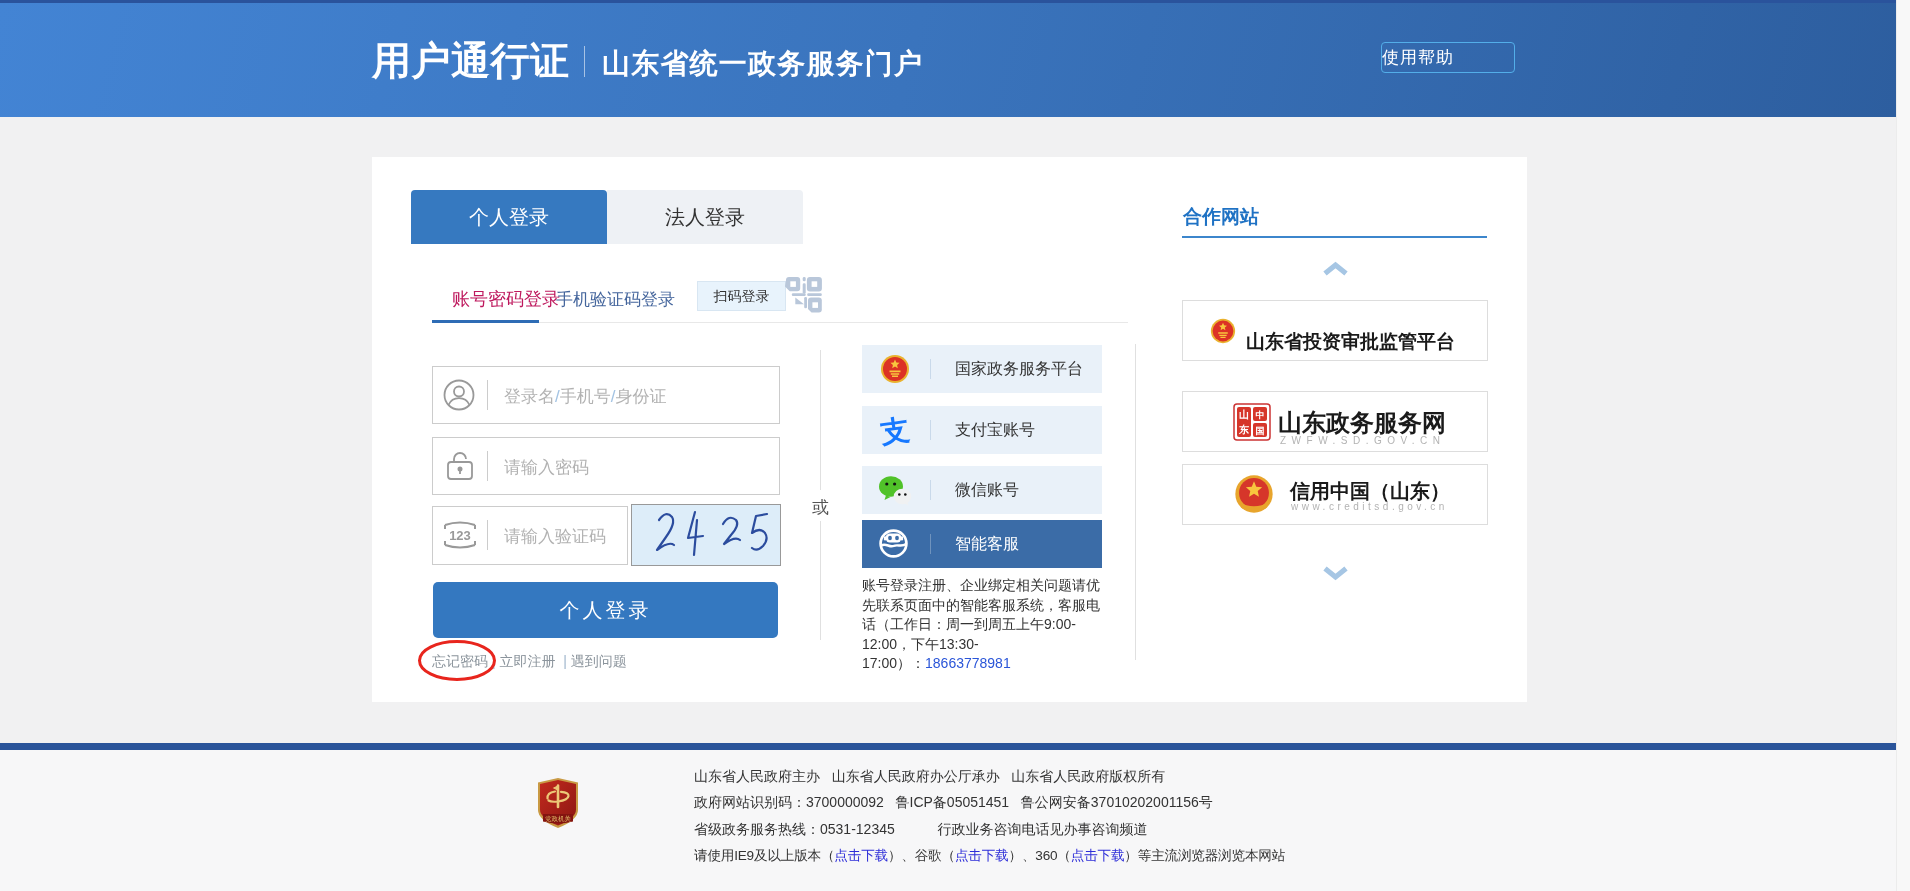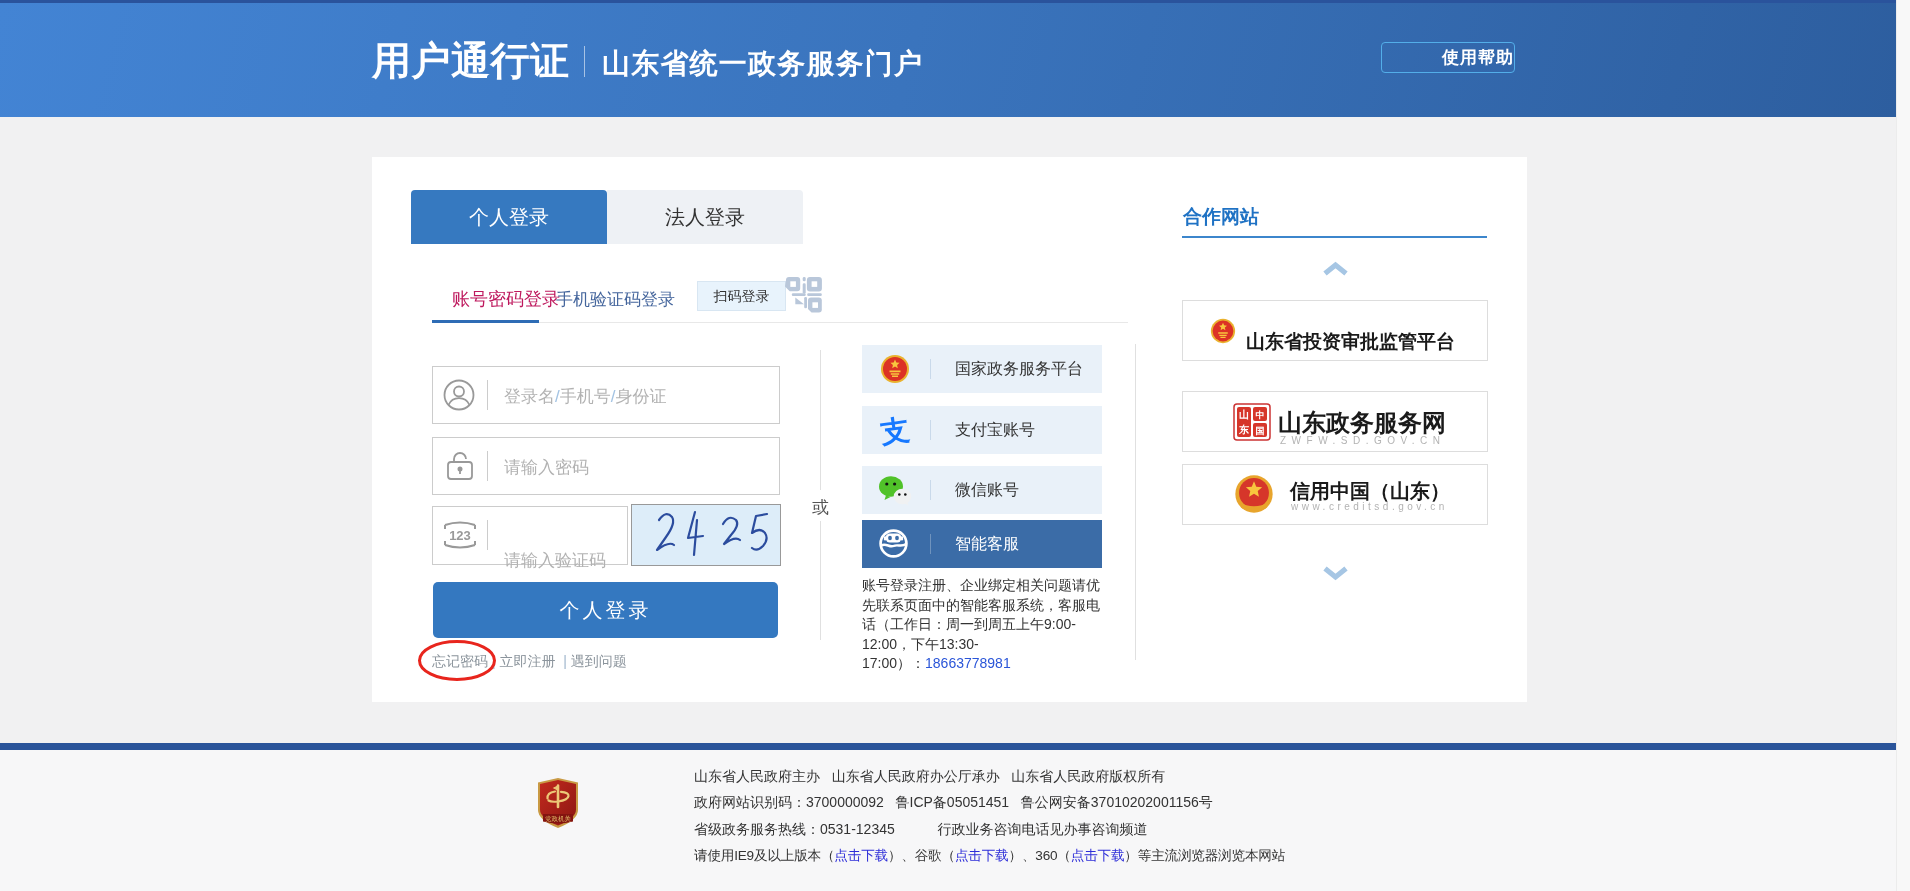--- a/index.html
+++ b/index.html
@@ -4,21 +4,21 @@
 <style>
 html,body{margin:0;padding:0;}
 body{width:1910px;height:891px;background:#f1f1f2;font-family:"Liberation Sans",sans-serif;position:relative;overflow:hidden;}
 .abs{position:absolute;}
 
 #stripe{left:0;top:0;width:1896px;height:3px;background:#2a539c;}
 #header{left:0;top:3px;width:1896px;height:114px;background:linear-gradient(104deg,#4384d4 0%,#3a74bd 48%,#2d5e9f 100%);}
 #logo{left:372px;top:39px;font-size:39px;font-weight:bold;color:#fff;letter-spacing:0.5px;line-height:44px;}
 #hsep{left:584px;top:46px;width:1px;height:31px;background:rgba(255,255,255,.55);}
 #hsub{left:602px;top:47px;font-size:28px;font-weight:bold;color:#fff;letter-spacing:1.2px;line-height:33px;}
-#help{left:1381px;top:42px;width:132px;height:29px;border:1px solid #53aee9;border-radius:4px;color:#fff;font-size:17px;text-align:right;line-height:29px;letter-spacing:1px;font-weight:bold;}
+#help{left:1381px;top:42px;width:132px;height:29px;border:1px solid #53aee9;border-radius:4px;color:#fff;font-size:17px;text-align:left;line-height:29px;letter-spacing:1px;}
 
 #card{left:372px;top:157px;width:1155px;height:545px;background:#fff;}
 .tab{top:190px;width:196px;height:54px;font-size:20px;text-align:center;line-height:54px;}
 #tab1{left:411px;background:#3679c0;color:#fff;border-radius:4px 4px 0 0;}
 #tab2{left:607px;background:#eef1f5;color:#333;border-radius:0 4px 0 0;}
 #sub1{left:452px;top:287px;font-size:18px;color:#be185d;}
 #sub2{left:556px;top:288px;font-size:17px;color:#44659c;}
 #scanbox{left:685px;top:281px;width:87px;height:28px;background:#e8f3fc;border:1px solid #d8e6f2;font-size:14px;color:#333;text-align:center;line-height:28px;margin-left:12px;}
 #grayline{left:432px;top:322px;width:696px;height:1px;background:#e8e8e8;}
 #bluline{left:432px;top:320px;width:107px;height:3px;background:#2e6cb5;}
@@ -109,21 +109,21 @@
 </svg>
 <div class="abs fdiv" style="left:487px;top:451px;height:30px"></div>
 <div class="abs ph" style="left:504px;top:456px">请输入密码</div>
 
 <div class="abs field" id="f3"></div>
 <svg class="abs" style="left:443px;top:519px" width="34" height="32" viewBox="0 0 34 32" fill="none" stroke="#999" stroke-width="2">
 <path d="M2 6 q15 -5 30 0 M2 26 q15 5 30 0 M2 6 v4 M32 6 v4 M2 26 v-4 M32 26 v-4"></path>
 <text x="17" y="21" font-size="13" font-weight="bold" fill="#999" stroke="none" text-anchor="middle" font-family="Liberation Sans">123</text>
 </svg>
 <div class="abs fdiv" style="left:487px;top:520px;height:30px"></div>
-<div class="abs ph" style="left:504px;top:549px">请输入验证码</div>
+<div class="abs ph" style="left:504px;top:525px">请输入验证码</div>
 
 <div class="abs" id="captcha"></div>
 <svg class="abs" style="left:631px;top:504px" width="148" height="60" viewBox="0 0 148 60" fill="none" stroke="#2b4c9e" stroke-width="2.2" stroke-linecap="round" stroke-linejoin="round">
 <path d="M28 16 q7 -10 13 -3 q4 6 -6 20 l-9 13 q12 -9 17 -5"></path>
 <path d="M64 8 l-7 26 l15 -2 M66 16 l-3 35"></path>
 <path d="M92 20 q6 -10 13 -4 q4 5 -5 15 l-7 9 q11 -8 16 -4"></path>
 <path d="M136 10 l-11 2 l-4 17 q8 -6 13 0 q4 6 -2 13 q-6 6 -11 2"></path>
 </svg>
 
 <div class="abs" id="loginbtn">个人登录</div>

